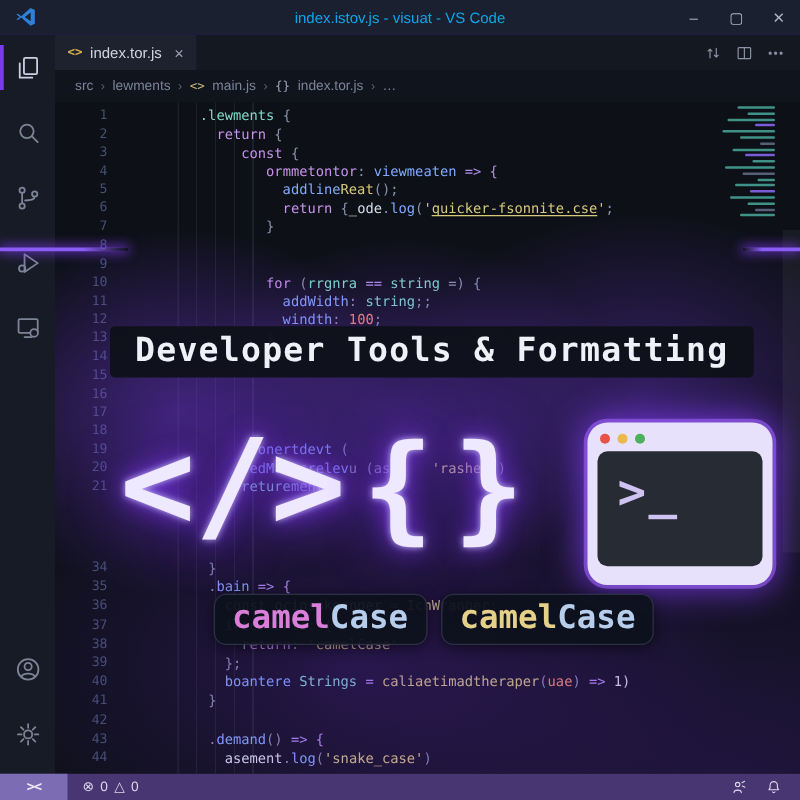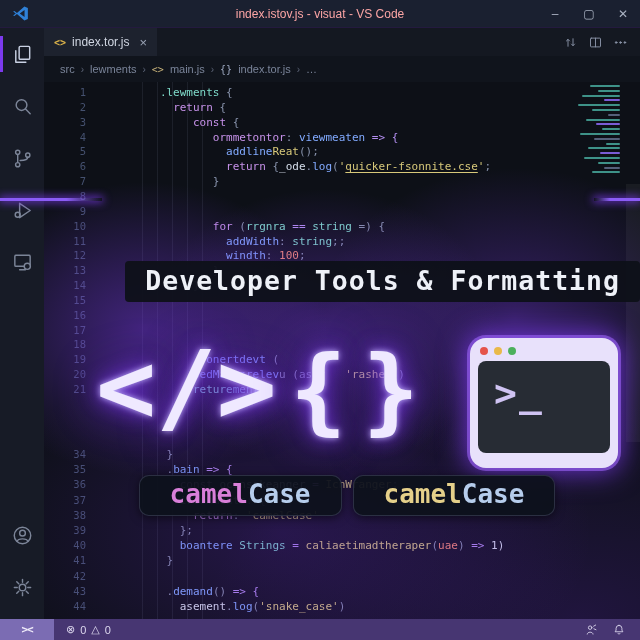--- a/index.html
+++ b/index.html
@@ -3,21 +3,21 @@
 <meta charset="utf-8">
 <style>
   * { margin:0; padding:0; box-sizing:border-box; }
   html,body { width:640px; height:640px; background:#0b0e15; overflow:hidden; }
   body { font-family:"Liberation Sans", sans-serif; }
   .app { position:relative; width:640px; height:640px; background:#0d1017; overflow:hidden; }
 
   
   .titlebar { position:relative; height:28px; background:#1a2030; display:flex; align-items:center; border-bottom:1px solid #241a3f; }
   .vscode-logo { width:17px; height:17px; margin-left:12px; flex:0 0 auto; }
-  .titlebar-title { position:absolute; left:0; right:0; text-align:center; color:#fca5a5; font-size:12px; }
+  .titlebar-title { position:absolute; left:0; right:0; text-align:center; color:#0ea5e9; font-size:12px; }
   .win-controls { margin-left:auto; display:flex; align-items:center; gap:0; }
   .win-btn { width:34px; text-align:center; color:#aab2c2; font-size:12px; cursor:default; }
 
   
   .workbench { display:flex; height:591px; }
   .activitybar { width:44px; background:#171b26; display:flex; flex-direction:column; align-items:center; position:relative; }
   .activity-top { display:flex; flex-direction:column; align-items:center; width:100%; }
   .activity-bottom { margin-top:auto; display:flex; flex-direction:column; align-items:center; width:100%; padding-bottom:6px; }
   .activity-item { position:relative; width:44px; height:52px; display:flex; align-items:center; justify-content:center; color:#7c8598; }
   .activity-item svg { width:23px; height:23px; }
@@ -62,40 +62,40 @@
   .minimap { position:absolute; right:20px; top:3px; width:56px; height:95px; z-index:2; }
   .mm-bar { position:absolute; height:2px; border-radius:1px; }
   .minimap-slider { position:absolute; right:0; top:102px; width:14px; height:258px; background:rgba(255,255,255,.05); z-index:2; }
 
   
   .accent-line { position:absolute; height:3px; top:198px; background:#8b5cf6; box-shadow:0 0 9px 1px #7c3aed; z-index:6; }
   .accent-line.left { left:0; width:102px; background:linear-gradient(90deg,#8b5cf6 65%,rgba(139,92,246,0)); }
   .accent-line.right { right:0; width:46px; background:linear-gradient(270deg,#8b5cf6 65%,rgba(139,92,246,0)); }
 
   
-  .title-overlay { position:absolute; left:44px; right:0; top:179px; text-align:right; z-index:7; }
+  .title-overlay { position:absolute; left:44px; right:0; top:179px; text-align:left; z-index:7; }
   .title-overlay span { display:inline-block; background:rgba(13,16,24,.93); padding:4px 20px 6px; border-radius:4px;
     color:#eef1f8; font-family:"DejaVu Sans Mono", monospace; font-size:26.5px; font-weight:600; letter-spacing:1px; }
 
   .glyph-icon { position:absolute; z-index:7; font-family:"DejaVu Sans Mono", monospace; font-weight:bold; color:#efe9ff;
     text-shadow:0 0 6px #c4b5fd, 0 0 20px #7c3aed, 0 0 45px #6d28d9; }
   .icon-code { left:52px; top:246px; font-size:100px; line-height:1.2; }
   .icon-braces { left:246px; top:250px; font-size:94px; line-height:1.25; letter-spacing:16px; }
 
   .terminal-icon { position:absolute; left:426px; top:256px; width:148px; height:130px; z-index:7;
     background:#e8e1fb; border-radius:16px; padding:7px 8px 8px;
     box-shadow:0 0 0 3px rgba(156,100,248,.6), 0 0 28px 4px rgba(124,58,237,.85); }
   .term-dots { display:flex; gap:6px; padding:2px 2px 6px; }
   .term-dot { width:8px; height:8px; border-radius:50%; }
   .term-body { background:#272c34; border-radius:8px; height:92px; padding:10px 0 0 16px; }
   .term-prompt { color:#cfc3f2; font-family:"DejaVu Sans Mono", monospace; font-weight:bold; font-size:38px; letter-spacing:2px; }
 
   .badges-row { position:absolute; left:46px; right:36px; top:393px; display:flex; justify-content:center; gap:11px; z-index:7; }
   .badge { background:rgba(13,17,28,.94); border:1px solid rgba(150,160,200,.22); border-radius:10px;
-    padding:3px 30px 6px; font-size:26px; font-weight:bold; box-shadow:0 2px 10px rgba(0,0,0,.55); white-space:nowrap; }
+    padding:3px 14px 6px; font-size:26px; font-weight:bold; box-shadow:0 2px 10px rgba(0,0,0,.55); white-space:nowrap; }
   .badge.mono { font-family:"DejaVu Sans Mono", monospace; }
   .badge.sans { font-family:"Liberation Sans", sans-serif; letter-spacing:.5px; }
 
   
   .statusbar { height:21px; background:#473672; display:flex; align-items:center; color:#ddd8ee; font-size:11px; position:relative; z-index:8; }
   .remote-block { width:54px; height:100%; background:#7b6cb3; display:flex; align-items:center; justify-content:center;
     color:#f0ecfa; font-family:"DejaVu Sans Mono", monospace; font-weight:bold; font-size:11px; letter-spacing:-1px; }
   .sb-problems { display:flex; align-items:center; gap:5px; margin-left:12px; }
   .sb-right { margin-left:auto; display:flex; align-items:center; gap:14px; padding-right:14px; }
   .sb-right svg { width:14px; height:14px; display:block; }

